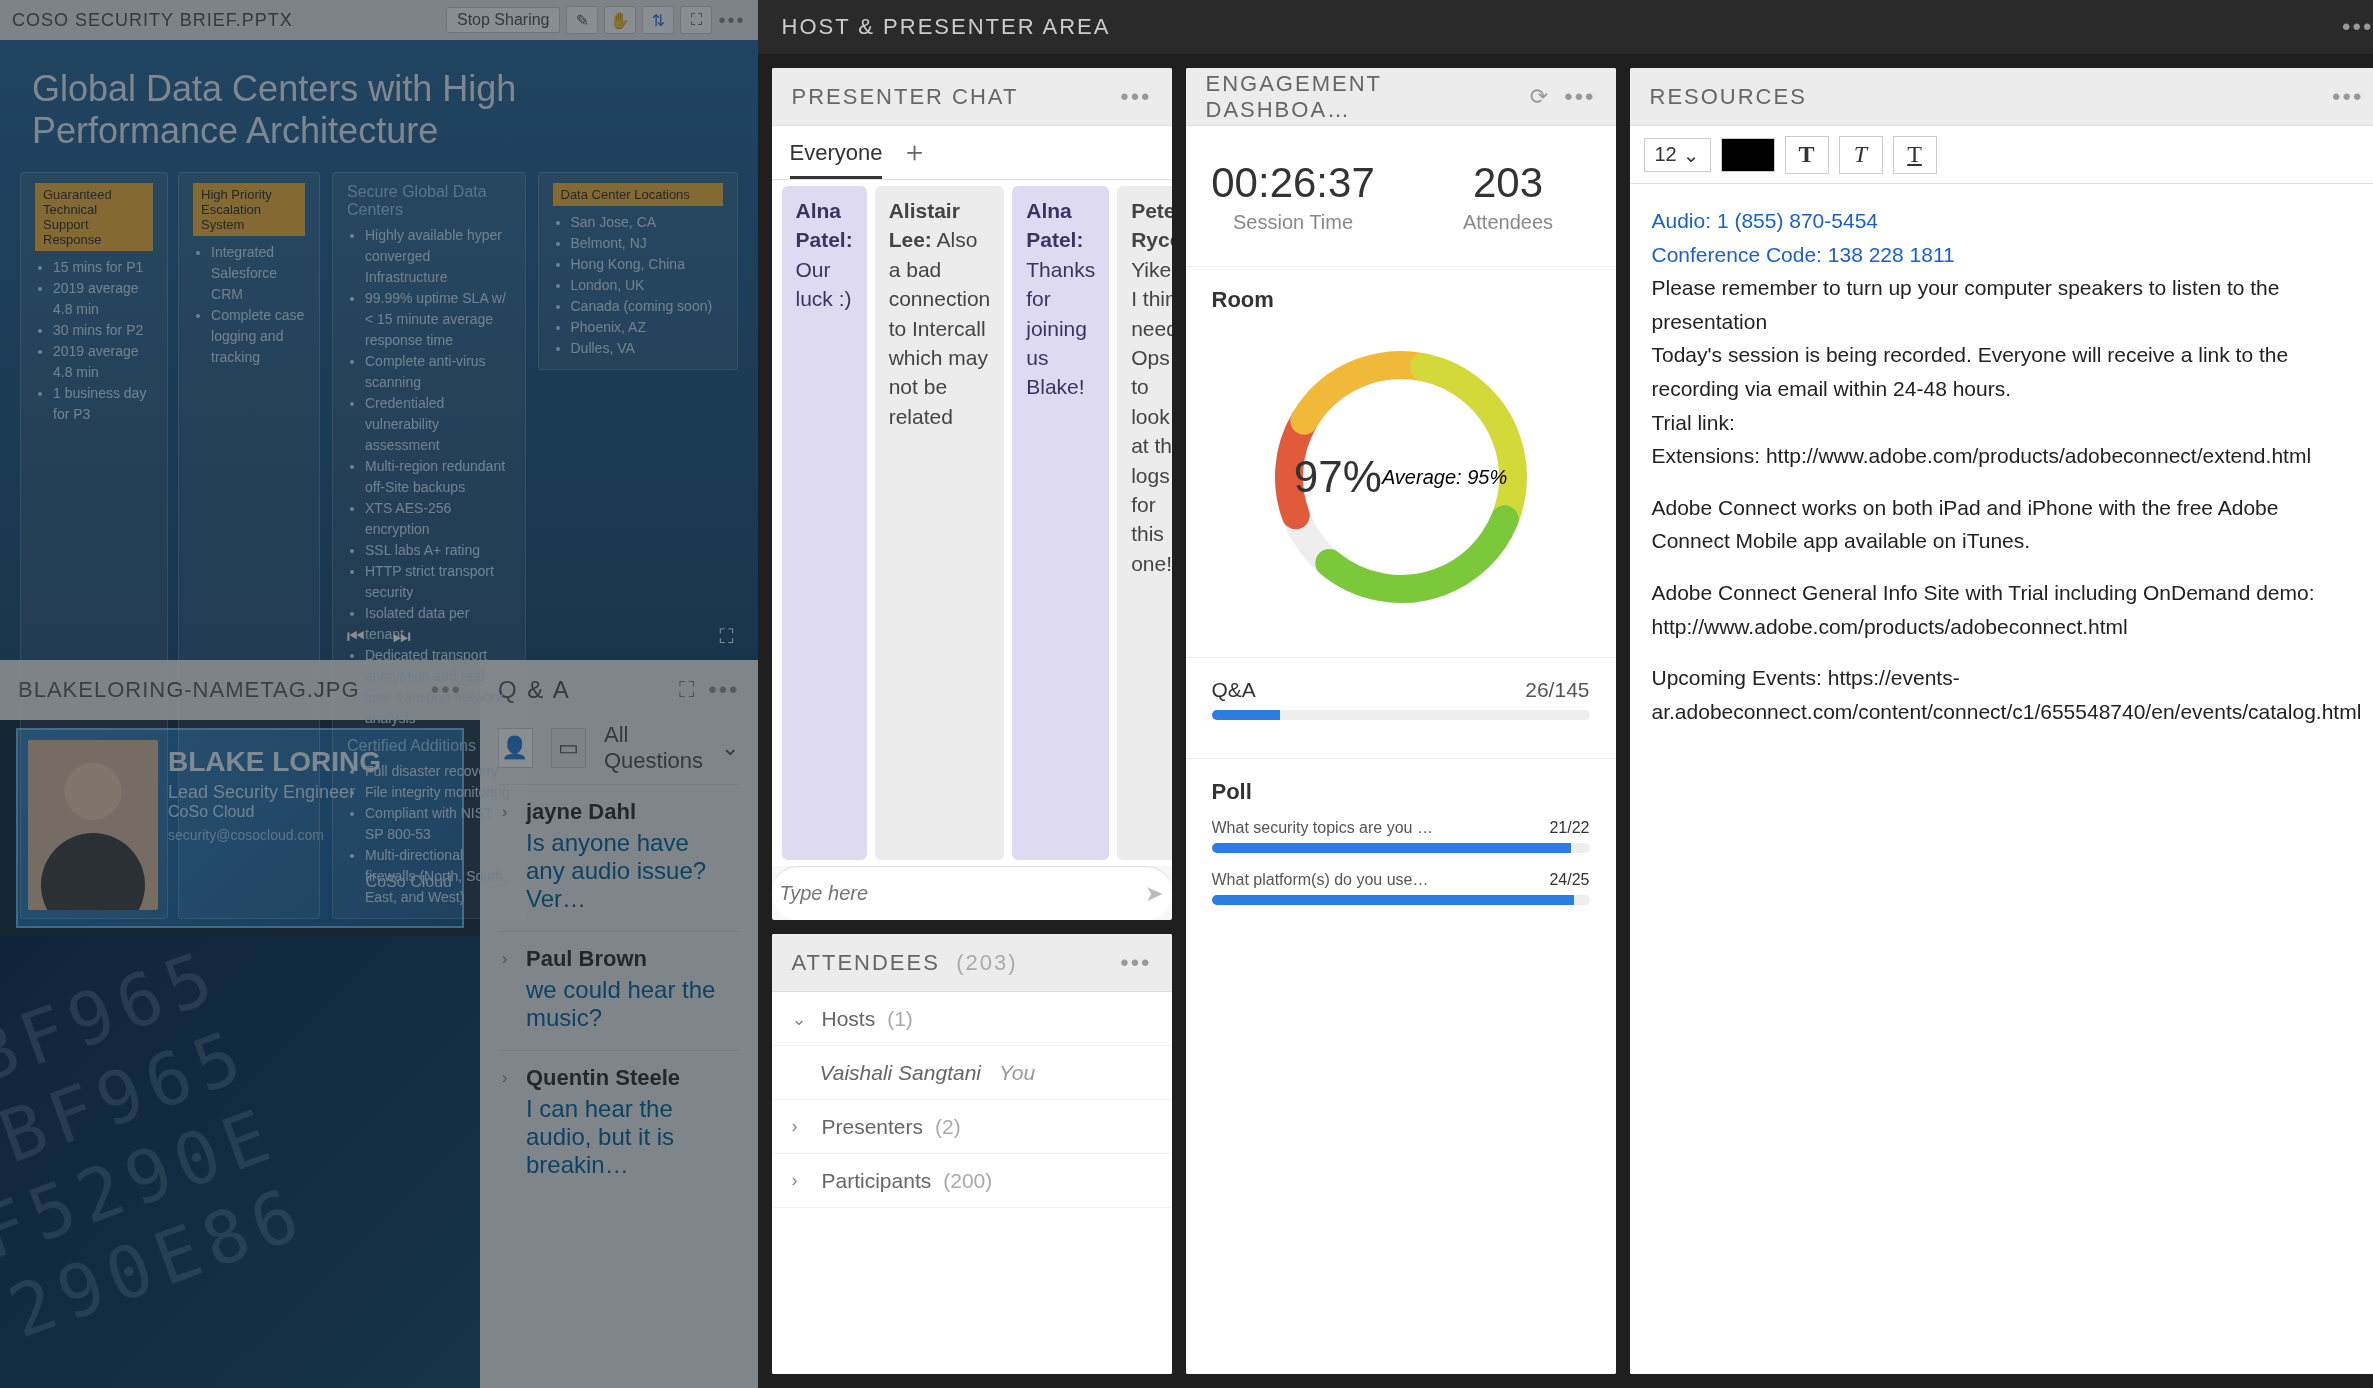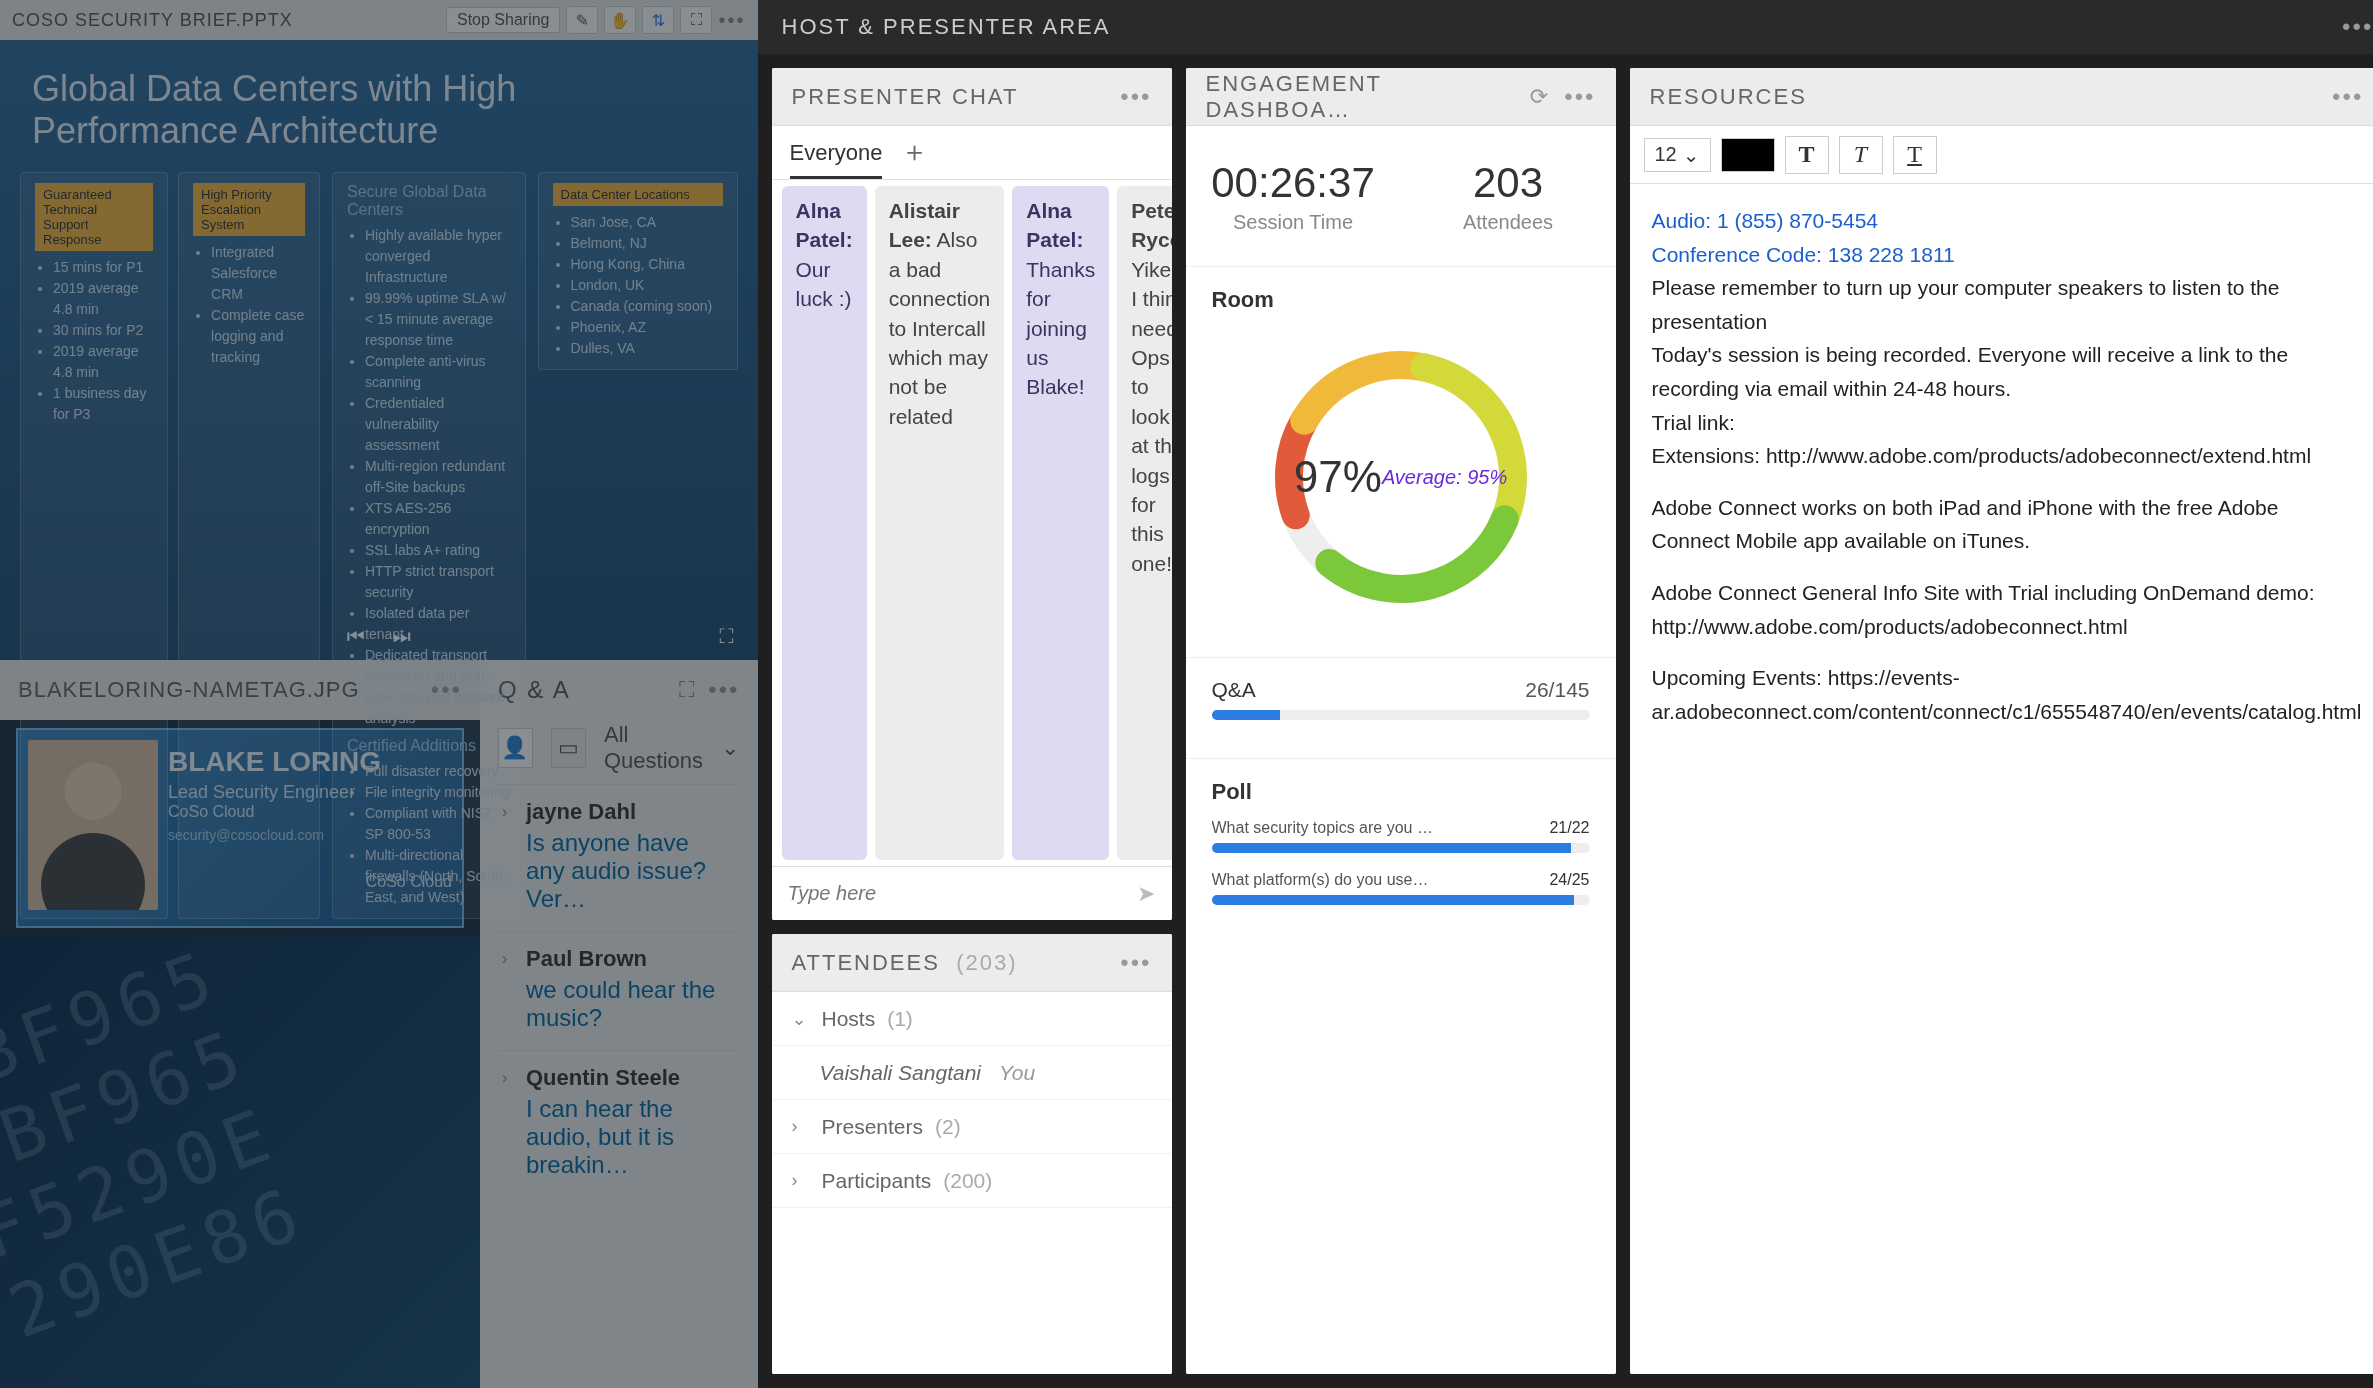--- a/index.html
+++ b/index.html
@@ -65,21 +65,21 @@
 .col-chat { width: 400px; display: flex; flex-direction: column; gap: 14px; }
 .chat-pod { flex: 1; }
 .chat-tabs { height: 54px; display: flex; align-items: flex-end; padding: 0 18px; gap: 18px; background: #fff; border-bottom: 1px solid #e0e0e0; }
 .chat-tab { font-size: 22px; color: #333; padding-bottom: 10px; border-bottom: 3px solid #333; }
 .chat-add { font-size: 28px; color: #666; padding-bottom: 8px; cursor: pointer; }
 .chat-body { flex: 1; overflow: auto; background: #fff; padding: 6px 10px; display: flex; flex-direction: row; gap: 8px; }
 .chat-msg { border-radius: 6px; padding: 10px 14px; font-size: 21px; line-height: 1.4; }
 .chat-msg .sender { font-weight: 700; }
 .chat-msg.alna { background: #dedaf2; color: #3a3560; }
 .chat-msg.other { background: #ececec; color: #444; }
-.chat-input { height: 54px; background: #fff; border-top: 1px solid #ddd; display: flex; align-items: center; padding: 0 16px; gap: 10px; }
+.chat-input { height: 54px; background: #fff; border-top: 1px solid #ddd; display: flex; align-items: center; padding: 0 8px; gap: 10px; border-radius: 26px; }
 .chat-input input { flex: 1; border: none; font-size: 20px; font-style: italic; color: #999; outline: none; }
 .chat-input .send { color: #bbb; font-size: 22px; }
 
 .attendees-pod { height: 440px; }
 .att-groups { flex: 1; background: #fff; overflow: auto; }
 .att-row { height: 54px; display: flex; align-items: center; padding: 0 20px; gap: 12px; font-size: 21px; color: #666; border-bottom: 1px solid #f0f0f0; }
 .att-row .caret { color: #888; font-size: 18px; width: 18px; }
 .att-row .count { color: #aaa; }
 .att-person { padding-left: 48px; font-style: normal; }
 .att-person .you { font-style: italic; color: #999; margin-left: 6px; }
@@ -91,21 +91,21 @@
 .dash-top > div { flex: 1; display: flex; flex-direction: column; align-items: center; justify-content: center; }
 .dash-top .big { font-size: 42px; color: #333; font-weight: 300; }
 .dash-top .lbl { font-size: 20px; color: #888; margin-top: 4px; }
 .dash-section { padding: 20px 26px; border-top: 1px solid #eee; }
 .dash-section h5 { font-size: 22px; font-weight: 600; color: #333; margin-bottom: 14px; }
 .donut-wrap { display: flex; flex-direction: column; align-items: center; padding: 10px 0 20px; }
 .donut { width: 280px; height: 280px; position: relative; }
 .donut svg { width: 100%; height: 100%; transform: rotate(-200deg); }
 .donut-center { position: absolute; inset: 0; display: flex; flex-direction: row; align-items: center; justify-content: center; }
 .donut-center .pct { font-size: 44px; color: #333; }
-.donut-center .avg { font-size: 20px; color: #6d28d9; font-style: italic; }
+.donut-center .avg { font-size: 20px; color: #000000; font-style: italic; }
 .metric-row { display: flex; justify-content: space-between; font-size: 21px; color: #333; margin-bottom: 8px; }
 .metric-row .r { color: #555; }
 .prog { height: 10px; background: #eee; border-radius: 5px; overflow: hidden; margin-bottom: 18px; }
 .prog > div { height: 100%; background: #2b7de1; }
 .poll-q { font-size: 16px; color: #555; white-space: nowrap; overflow: hidden; text-overflow: ellipsis; max-width: 280px; }
 .poll-row { display: flex; justify-content: space-between; align-items: center; margin-bottom: 6px; }
 
 .col-res { flex: 1; }
 .res-pod { height: 100%; }
 .res-toolbar { height: 58px; background: #fff; border-bottom: 1px solid #e0e0e0; display: flex; align-items: center; padding: 0 14px; gap: 10px; }

